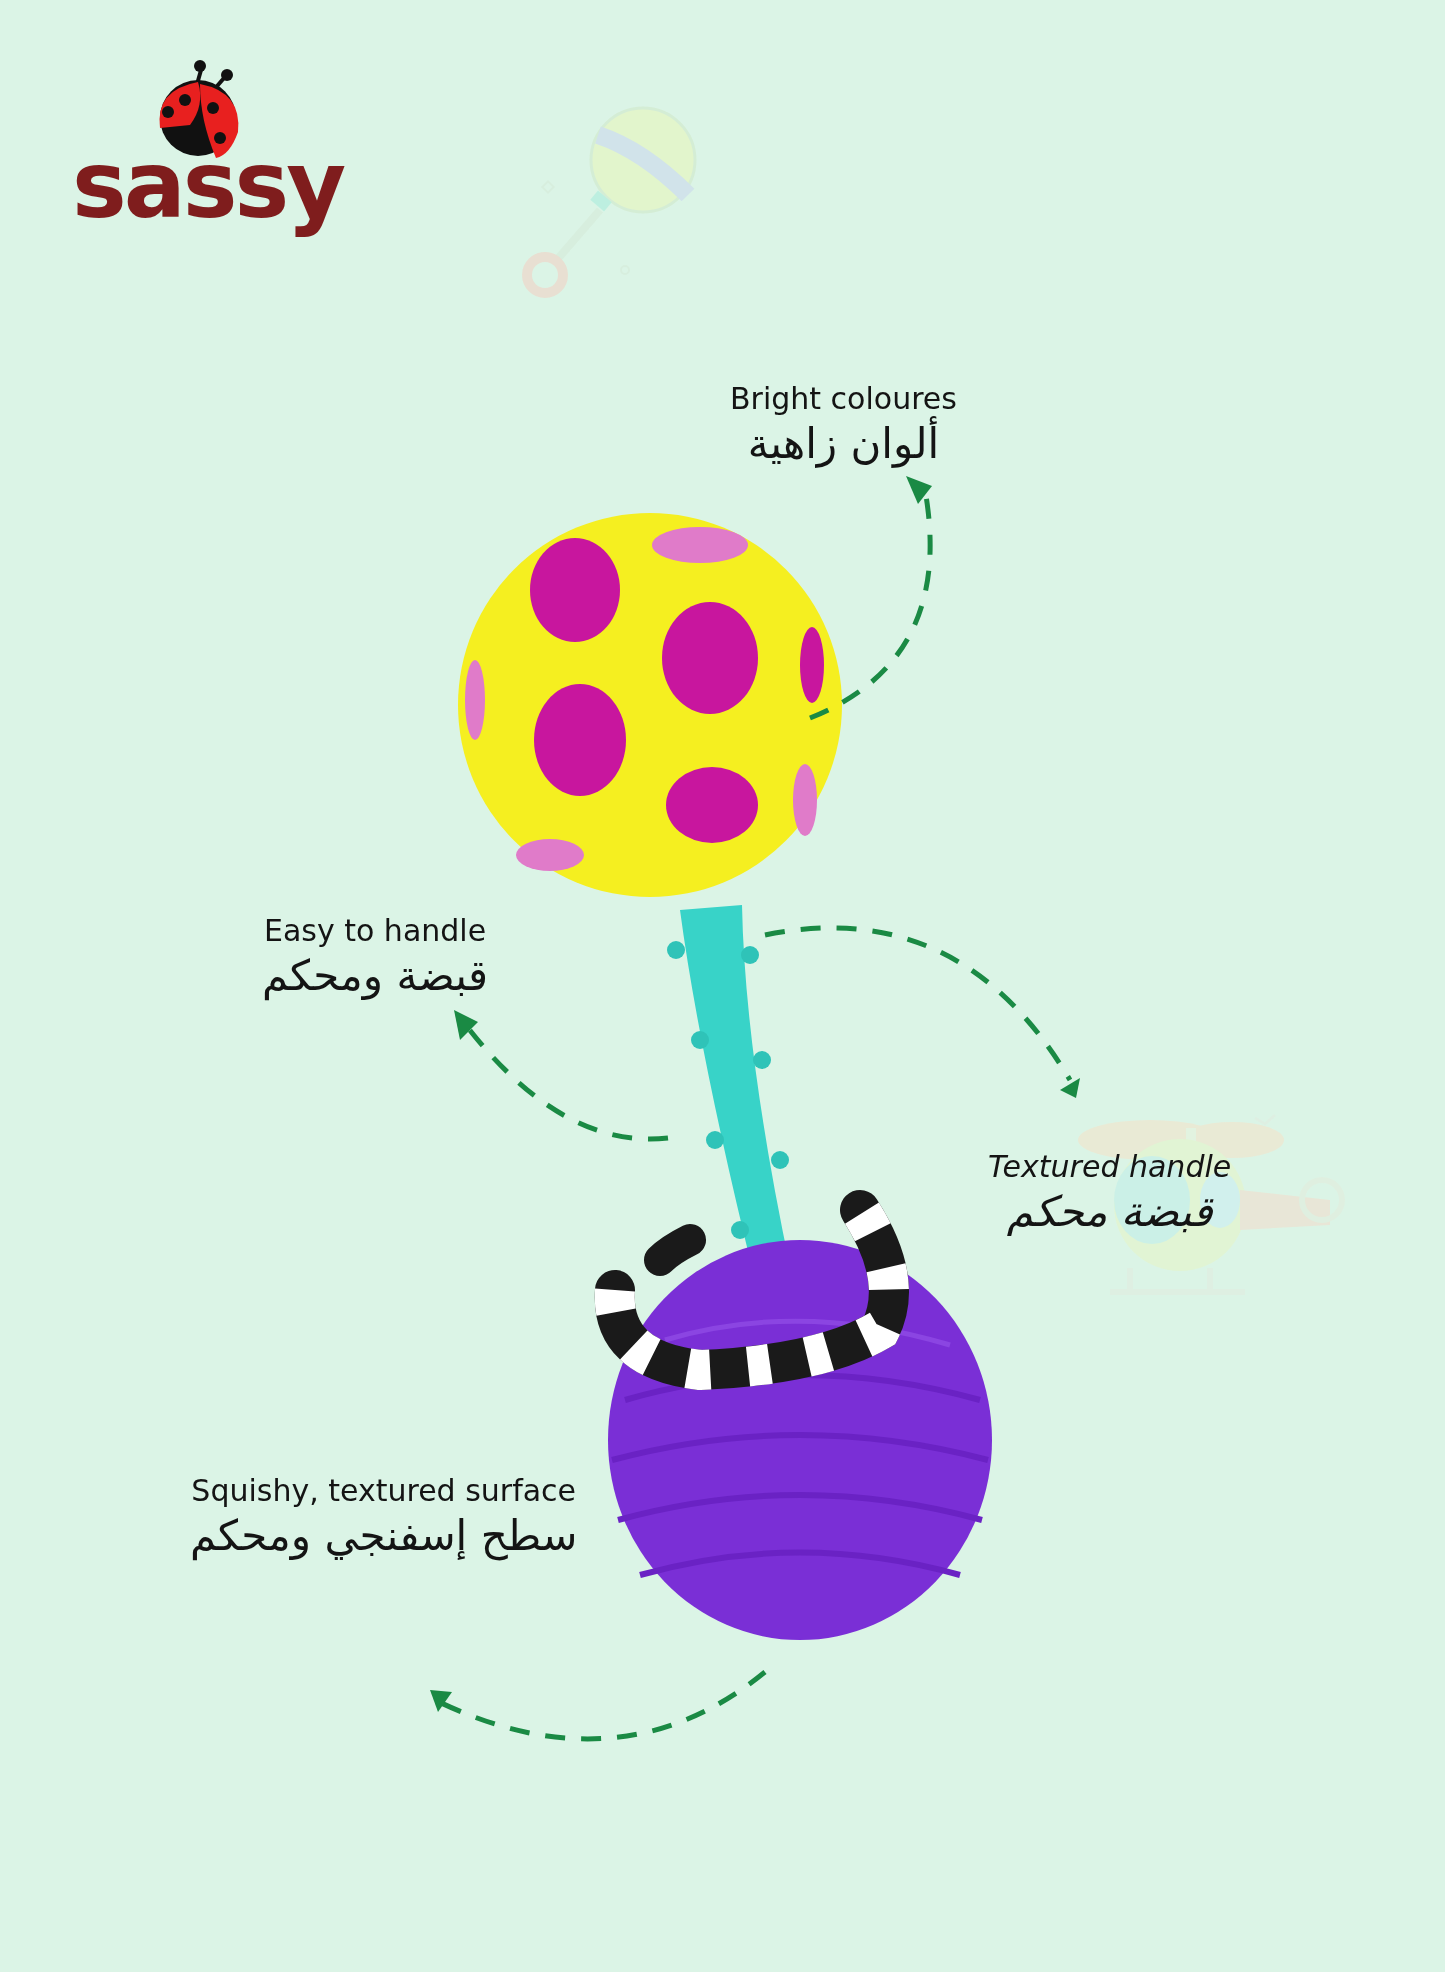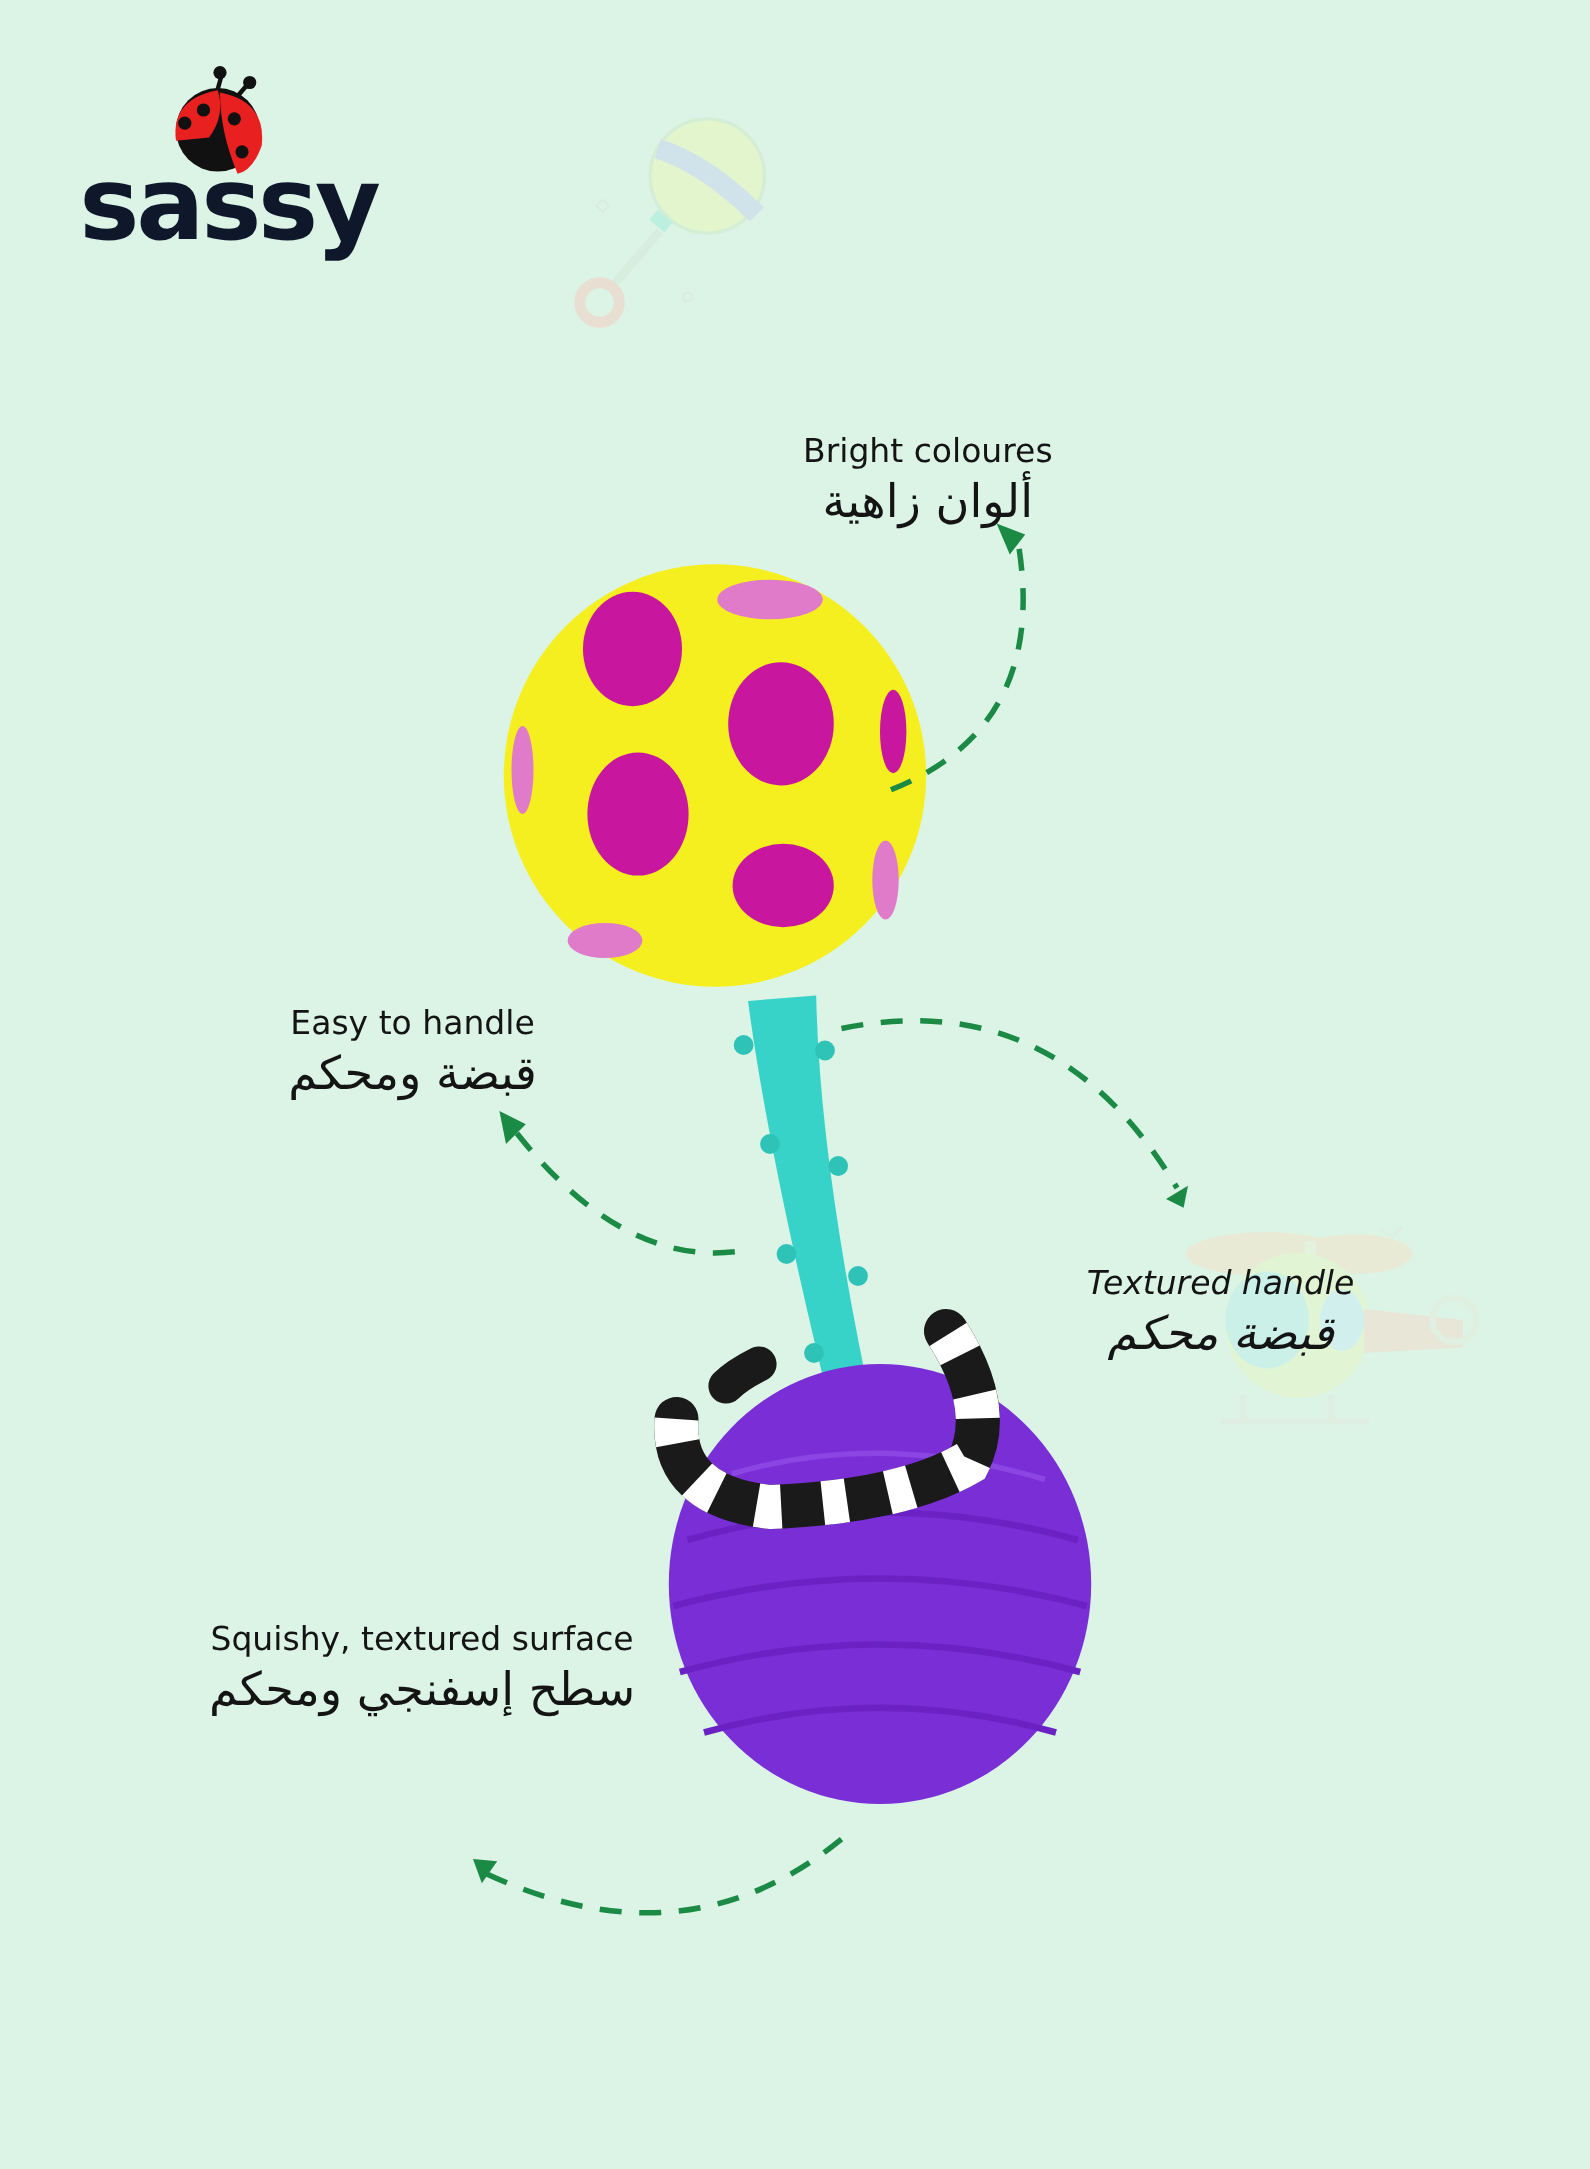--- a/index.html
+++ b/index.html
@@ -1,20 +1,20 @@
 <!DOCTYPE html>
 <html><head>
 <meta charset="utf-8">
 <style>
   html, body { margin:0; padding:0; }
   body { width:1445px; height:1972px; background:#dbf4e6; position:relative; overflow:hidden;
          font-family:"DejaVu Sans", "Liberation Sans", sans-serif; color:#141414; }
   .abs { position:absolute; }
   .logo-word { left:72px; top:140px; font-size:92px; font-weight:bold; letter-spacing:-3px; line-height:1;
-               font-family:"DejaVu Sans", sans-serif; color:#0f172a; }
+               font-family:"DejaVu Sans", sans-serif; color:#7f1d1d; }
   .callout { text-align:center; line-height:1.25; }
   .callout .en { font-size:30px; display:block; white-space:nowrap; }
   .callout .ar { font-size:42px; display:block; white-space:nowrap; direction:rtl; }
   svg { position:absolute; left:0; top:0; }
 </style>
 </head>
 <body>
 
 <svg width="1445" height="1972" viewBox="0 0 1445 1972">
 
@@ -103,21 +103,21 @@
   <g fill="#1a8a44">
     <polygon points="906,476 932,486 918,504"></polygon>
     <polygon points="454,1010 478,1022 460,1040"></polygon>
     <polygon points="1060,1090 1080,1078 1076,1098"></polygon>
     <polygon points="430,1690 452,1692 438,1712"></polygon>
   </g>
 </svg>
 
 <div class="abs logo-word">sassy</div>
 
-<div class="abs callout" style="left:730px; top:380px;margin-top:12px;">
+<div class="abs callout" style="left:730px; top:380px;">
   <span class="en">Bright coloures</span>
   <span class="ar">ألوان زاهية</span>
 </div>
 
 <div class="abs callout" style="left:262px; top:912px;">
   <span class="en">Easy to handle</span>
   <span class="ar">قبضة ومحكم</span>
 </div>
 
 <div class="abs callout" style="left:988px; top:1148px;font-style:italic;">

